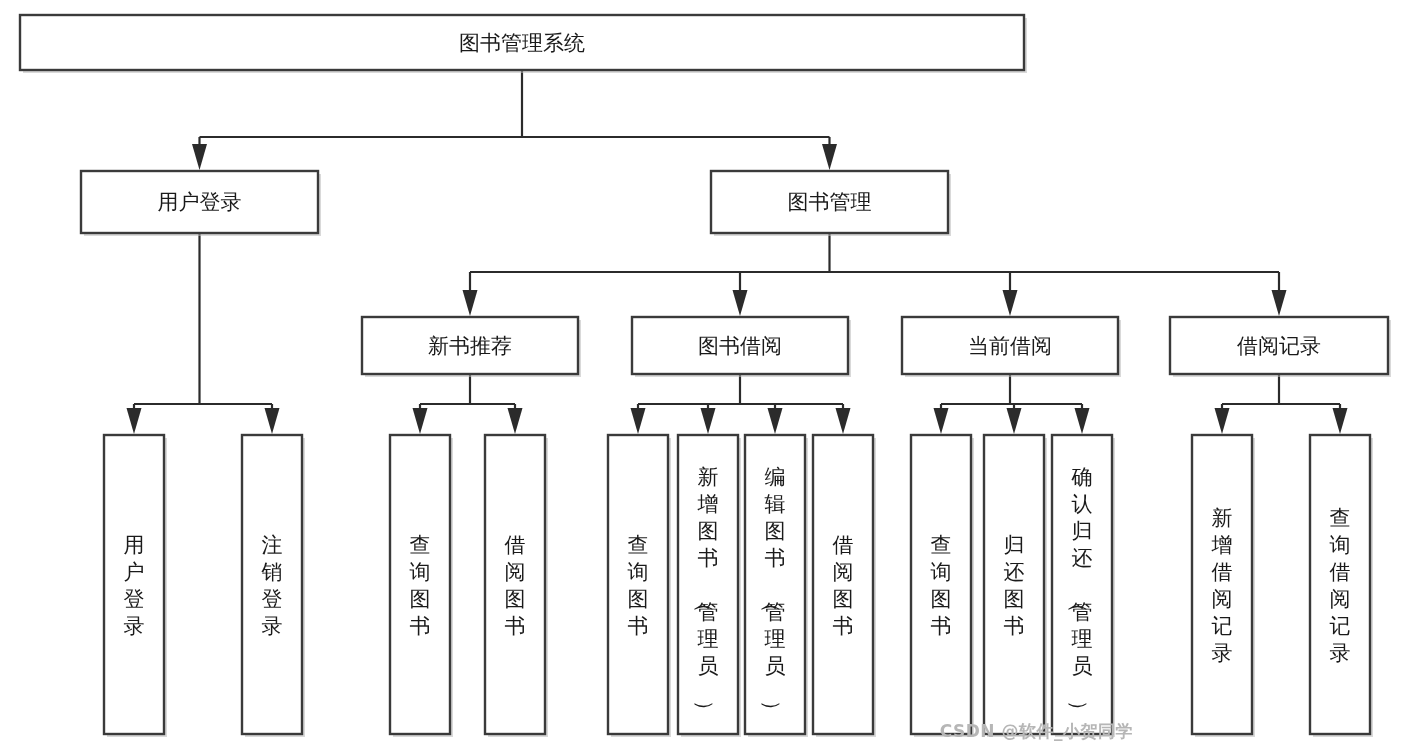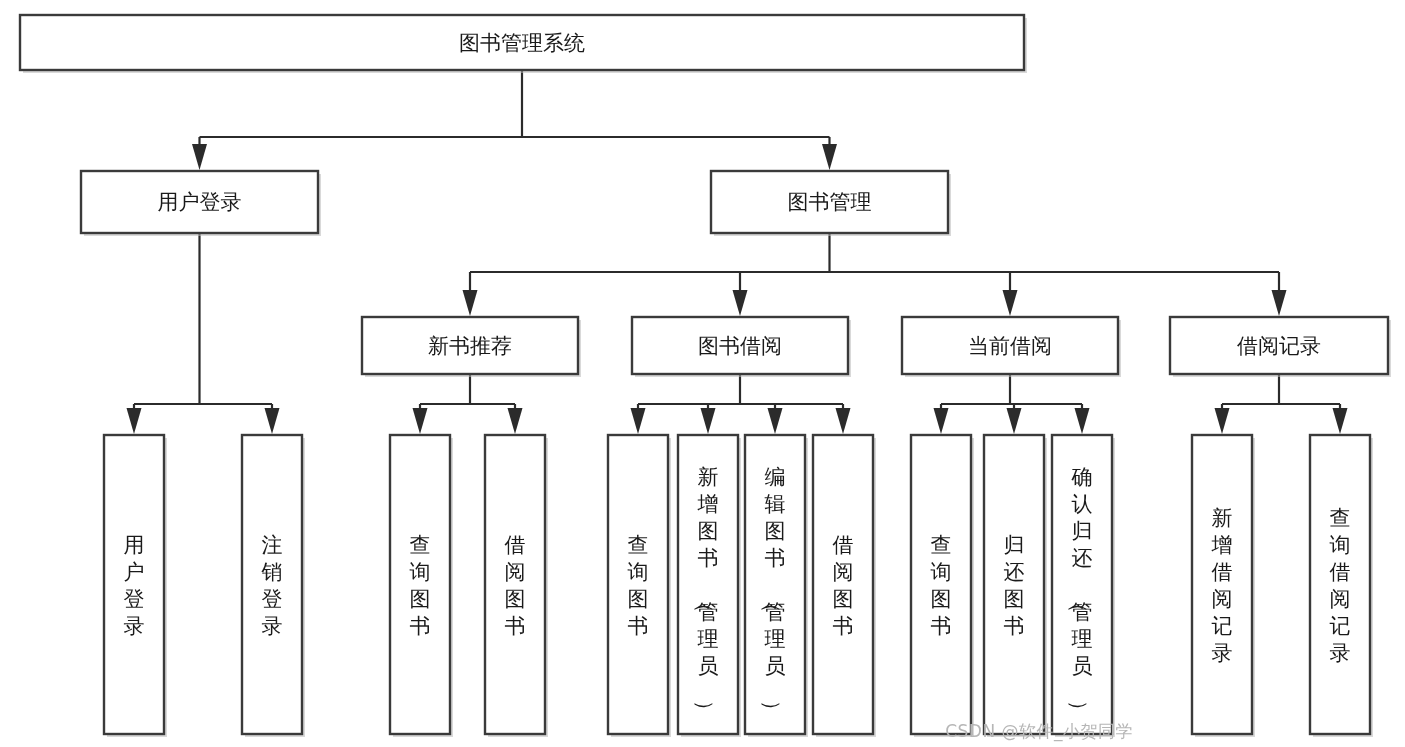--- a/index.html
+++ b/index.html
@@ -63,20 +63,21 @@
   .watermark-text {
     position: absolute;
     right: 8px;
     bottom: 4px;
     font-family: "DejaVu Sans", "Liberation Sans", sans-serif;
     font-size: 17px;
     color: #b6b6b6;
     white-space: nowrap;
     letter-spacing: 0.5px;
     user-select: none;
+    font-weight: bold;
   }
 </style>
 </head>
 <body>
 
 <div id="diagram-root">
   <svg class="flow-canvas" viewBox="0 0 1405 747">
     <g id="layer-connectors">
         <g>
           <path class="connector" d="M 522 70 L 522 137"></path>

